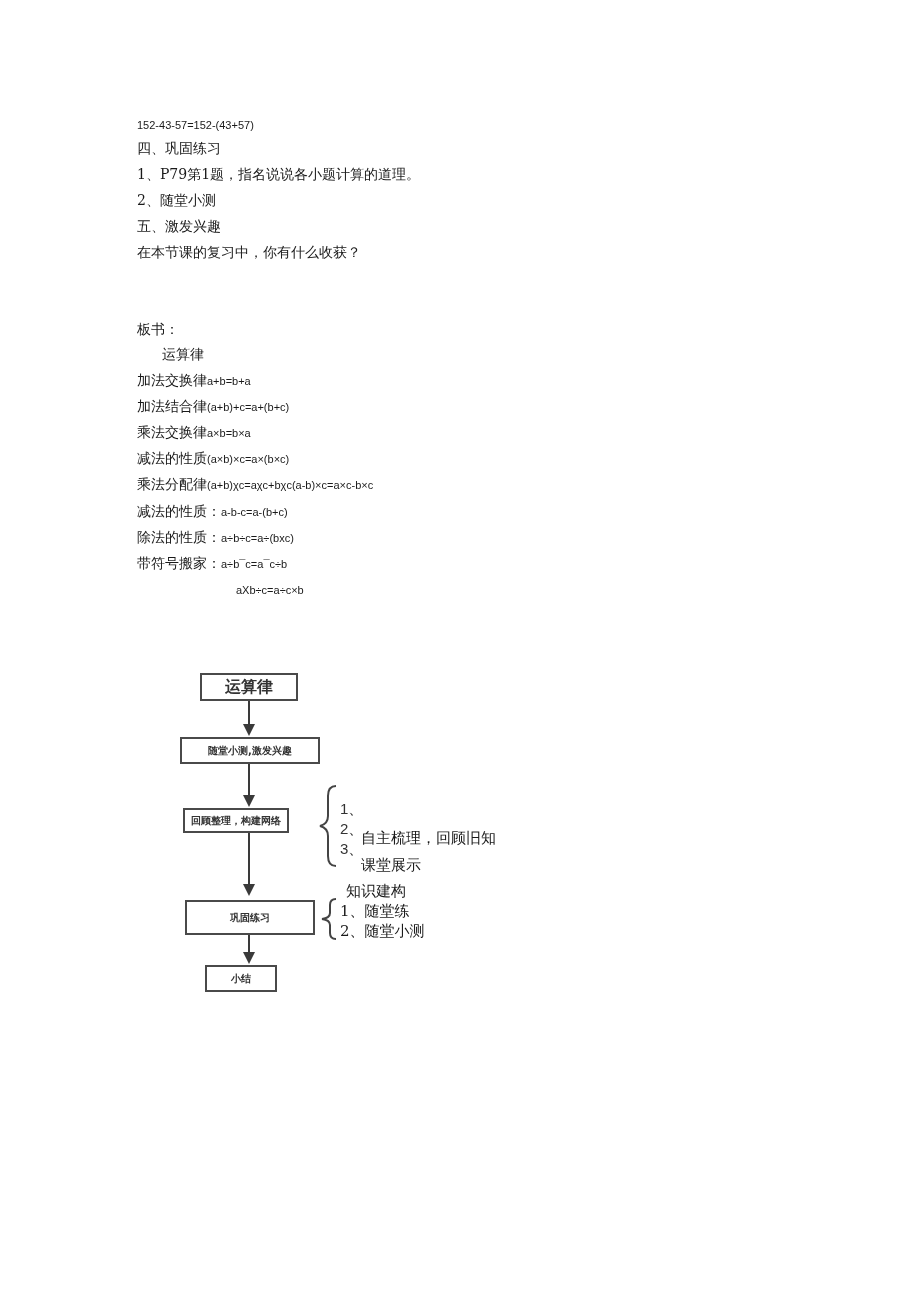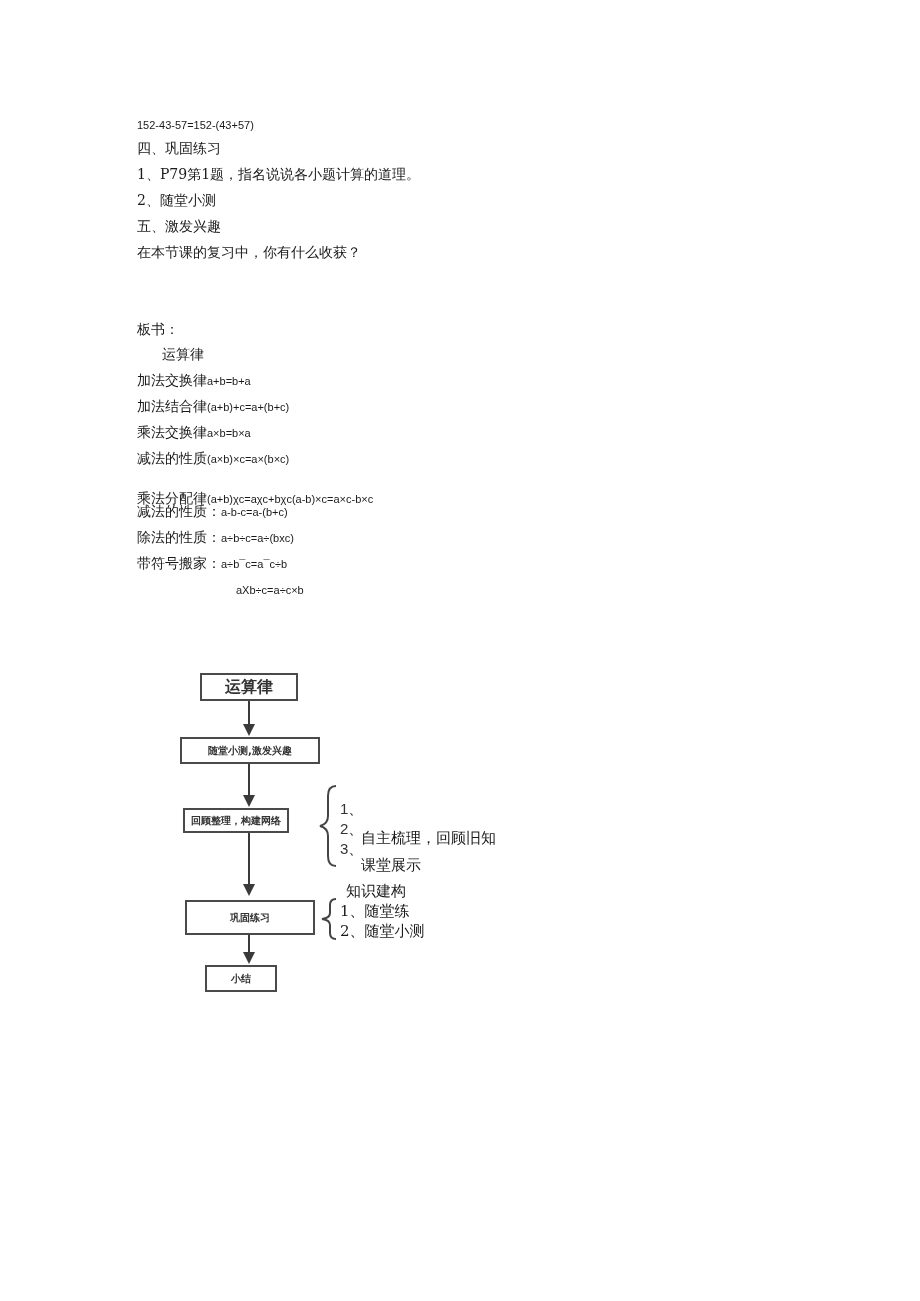--- a/index.html
+++ b/index.html
@@ -26,21 +26,21 @@
 <div class="line" style="top:217px;">五、激发兴趣</div>
 <div class="line" style="top:243px;">在本节课的复习中，你有什么收获？</div>
 
 <div class="line" style="top:320px;">板书：</div>
 <div class="line" style="top:345px; left:162px;">运算律</div>
 
 <div class="line" style="top:371px;"><span>加法交换律</span><span class="sm">a+b=b+a</span></div>
 <div class="line" style="top:397px;"><span>加法结合律</span><span class="sm">(a+b)+c=a+(b+c)</span></div>
 <div class="line" style="top:423px;"><span>乘法交换律</span><span class="sm">a×b=b×a</span></div>
 <div class="line" style="top:449px;"><span>减法的性质</span><span class="sm">(a×b)×c=a×(b×c)</span></div>
-<div class="line" style="top:475px;margin-top:14px;"><span>乘法分配律</span><span class="sm">(a+b)χc=aχc+bχc(a-b)×c=a×c-b×c</span></div>
+<div class="line" style="top:475px;"><span>乘法分配律</span><span class="sm">(a+b)χc=aχc+bχc(a-b)×c=a×c-b×c</span></div>
 <div class="line" style="top:502px;"><span>减法的性质：</span><span class="sm">a-b-c=a-(b+c)</span></div>
 <div class="line" style="top:528px;"><span>除法的性质：</span><span class="sm">a÷b÷c=a÷(bxc)</span></div>
 <div class="line" style="top:554px;"><span>带符号搬家：</span><span class="sm">a÷b¯c=a¯c÷b</span></div>
 <div class="line sm" style="top:581px; left:236px;">aXb÷c=a÷c×b</div>
 
 <div>
   <div class="box" style="left:200px; top:673px; width:98px; height:28px; font-size:16px; font-weight:900;">运算律</div>
   <div class="vline" style="left:248px; top:701px; height:24px;"></div>
   <div class="arrow" style="left:243px; top:724px;"></div>
 

